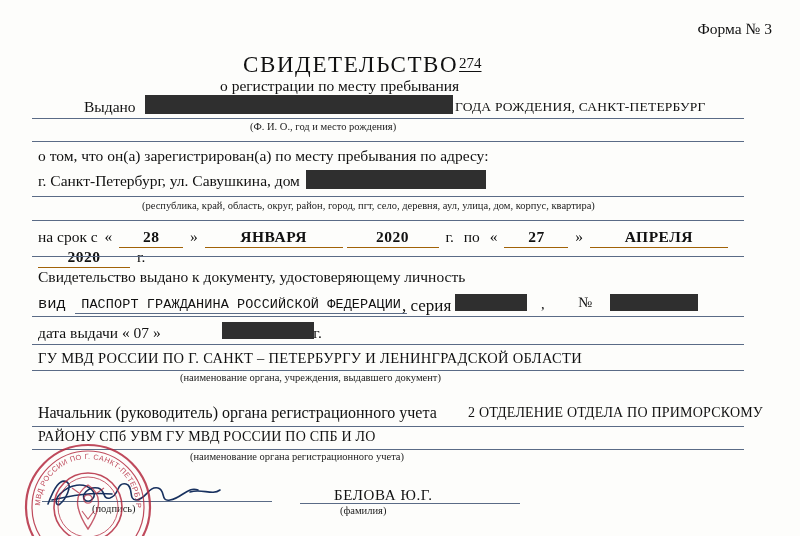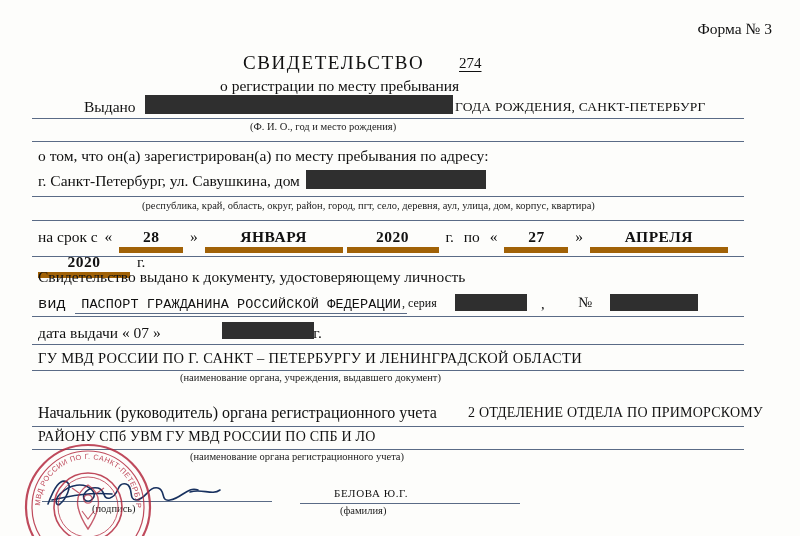--- a/index.html
+++ b/index.html
@@ -37,21 +37,21 @@
 
   
   .form-no {
     top: 20px;
     right: 28px;
     font-size: 15.5px;
   }
   .title-main {
     top: 52px;
     left: 243px;
-    font-size: 19px;
+    font-size: 23px;
     letter-spacing: 1.6px;
     font-weight: 400;
   }
   .title-num {
     top: 55px;
     left: 459px;
     font-size: 15px;
     text-decoration: underline;
     text-underline-offset: 3px;
   }
@@ -105,21 +105,21 @@
   }
   .rule-3 { top: 196px; left: 32px; width: 712px; }
   .cap-2 { top: 200px; left: 142px; width: 500px; }
   .rule-4 { top: 220px; left: 32px; width: 712px; }
 
   
   .term { top: 228px; left: 38px; font-size: 15.5px; }
   .term .u {
     display: inline-block;
     text-align: center;
-    border-bottom: 6px solid #a16207;
+    border-bottom: 1px solid #a16207;
     padding: 0 4px 1px 4px;
     font-weight: 700;
     letter-spacing: .5px;
   }
   .u.w-day { width: 56px; }
   .u.w-month { width: 130px; }
   .u.w-year { width: 84px; }
   .term .sep { padding: 0 3px; }
   .rule-5 { top: 256px; left: 32px; width: 712px; }
 
@@ -140,21 +140,21 @@
     height: 17px;
     background: #2f2f2f;
   }
   .redact-num {
     top: 294px;
     left: 610px;
     width: 88px;
     height: 17px;
     background: #2f2f2f;
   }
-  .lbl-seria { top: 296px; left: 402px; font-size: 12px; }
+  .lbl-seria { top: 296px; left: 402px; font-size: 17px; }
   .lbl-comma { top: 296px; left: 541px; font-size: 14.5px; }
   .lbl-nomer { top: 294px; left: 578px; font-size: 14.5px; }
   .rule-6 { top: 316px; left: 32px; width: 712px; }
 
   .doc-date { top: 324px; left: 38px; font-size: 15.5px; }
   .redact-month { top: 322px; left: 222px; width: 92px; height: 17px; background: #2f2f2f; }
   .rule-7 { top: 344px; left: 32px; width: 712px; }
 
   .doc-org {
     top: 350px;
@@ -182,21 +182,21 @@
   }
   .rule-10 { top: 449px; left: 32px; width: 712px; }
   .cap-4 { top: 451px; left: 190px; width: 360px; }
 
   
   .rule-sig { top: 501px; left: 42px; width: 230px; }
   .cap-sig { top: 503px; left: 92px; width: 130px; }
   .surname {
     top: 487px;
     left: 334px;
-    font-size: 11px;
+    font-size: 15px;
     letter-spacing: .6px;
   }
   .rule-fam { top: 503px; left: 300px; width: 220px; }
   .cap-fam { top: 505px; left: 340px; width: 140px; }
 
   
   .signature {
     top: 470px;
     left: 40px;
     width: 190px;

